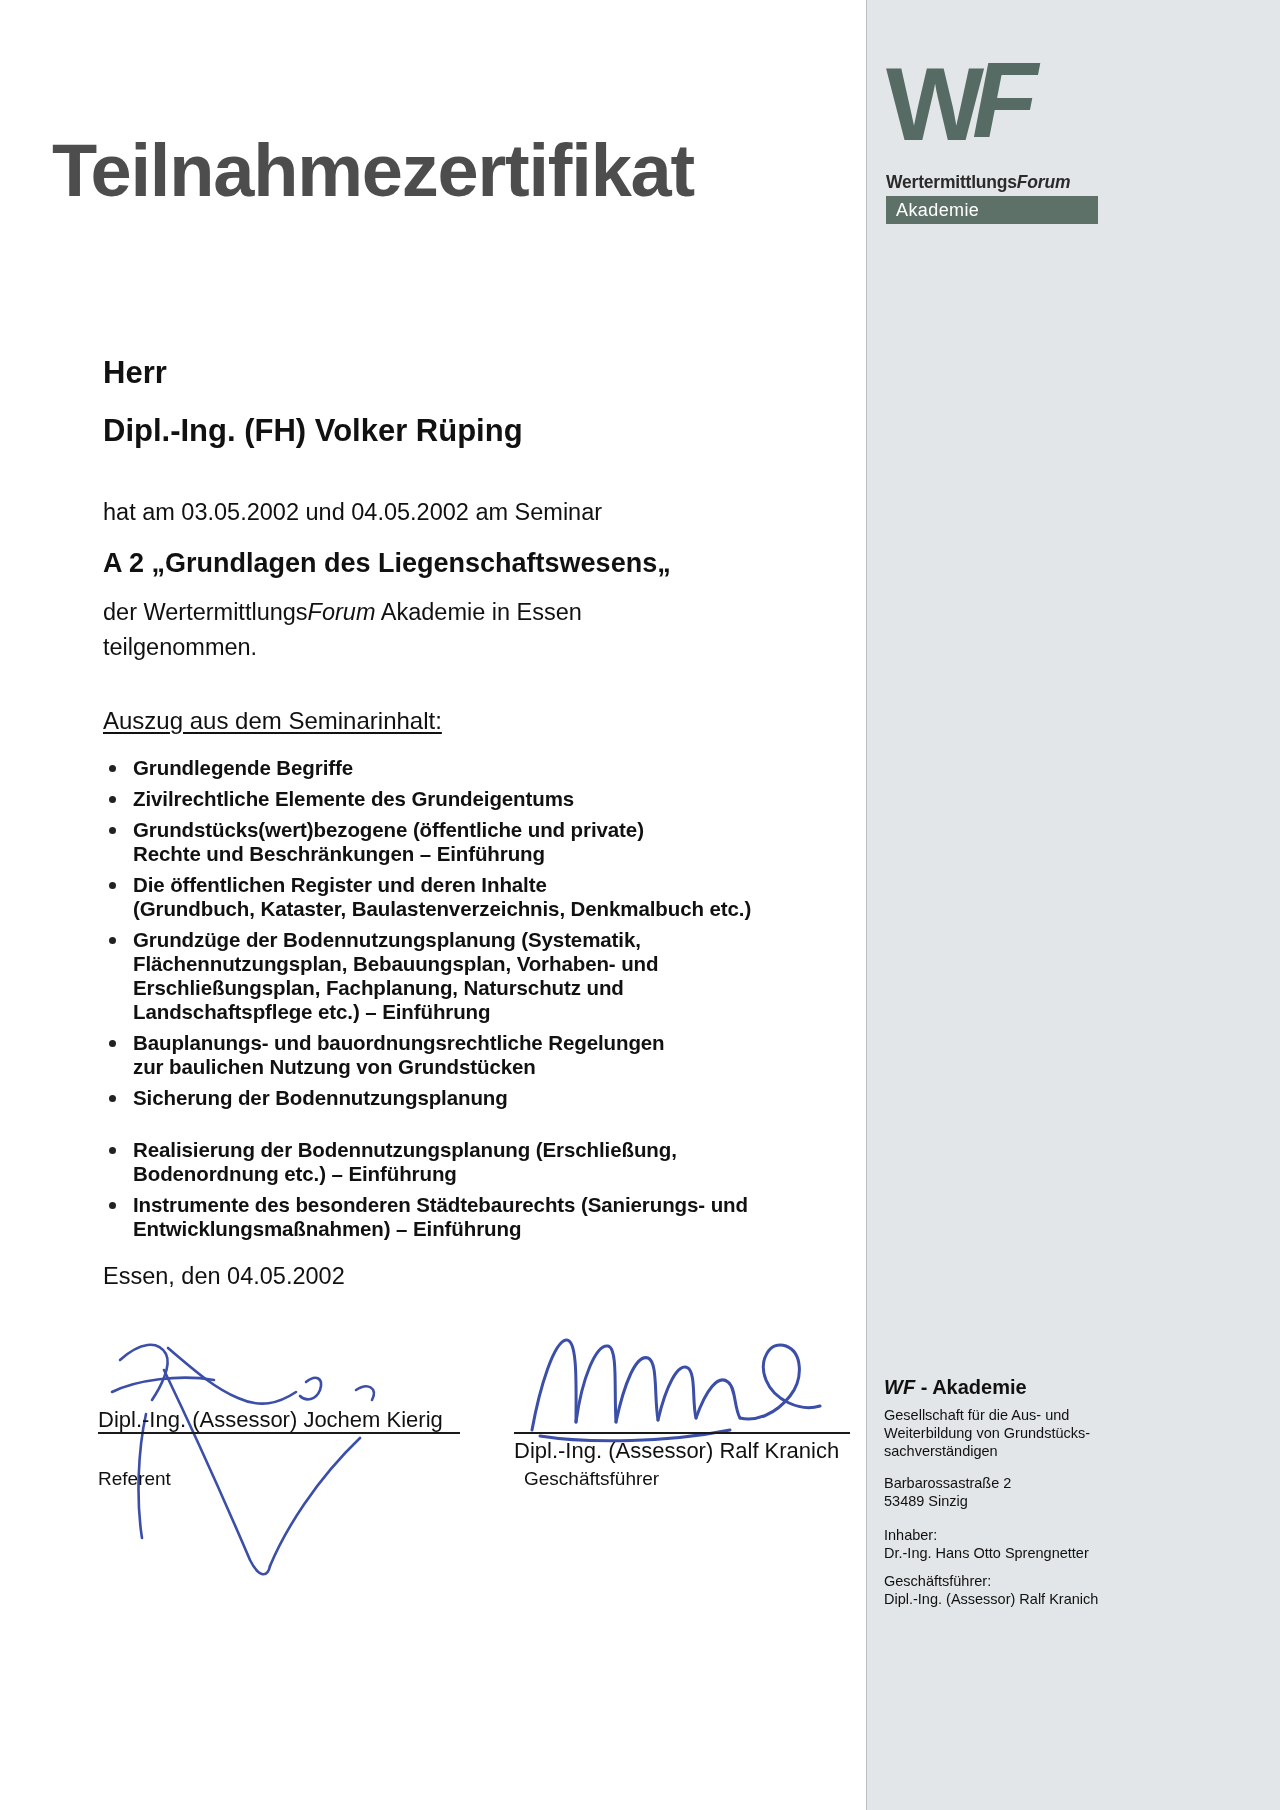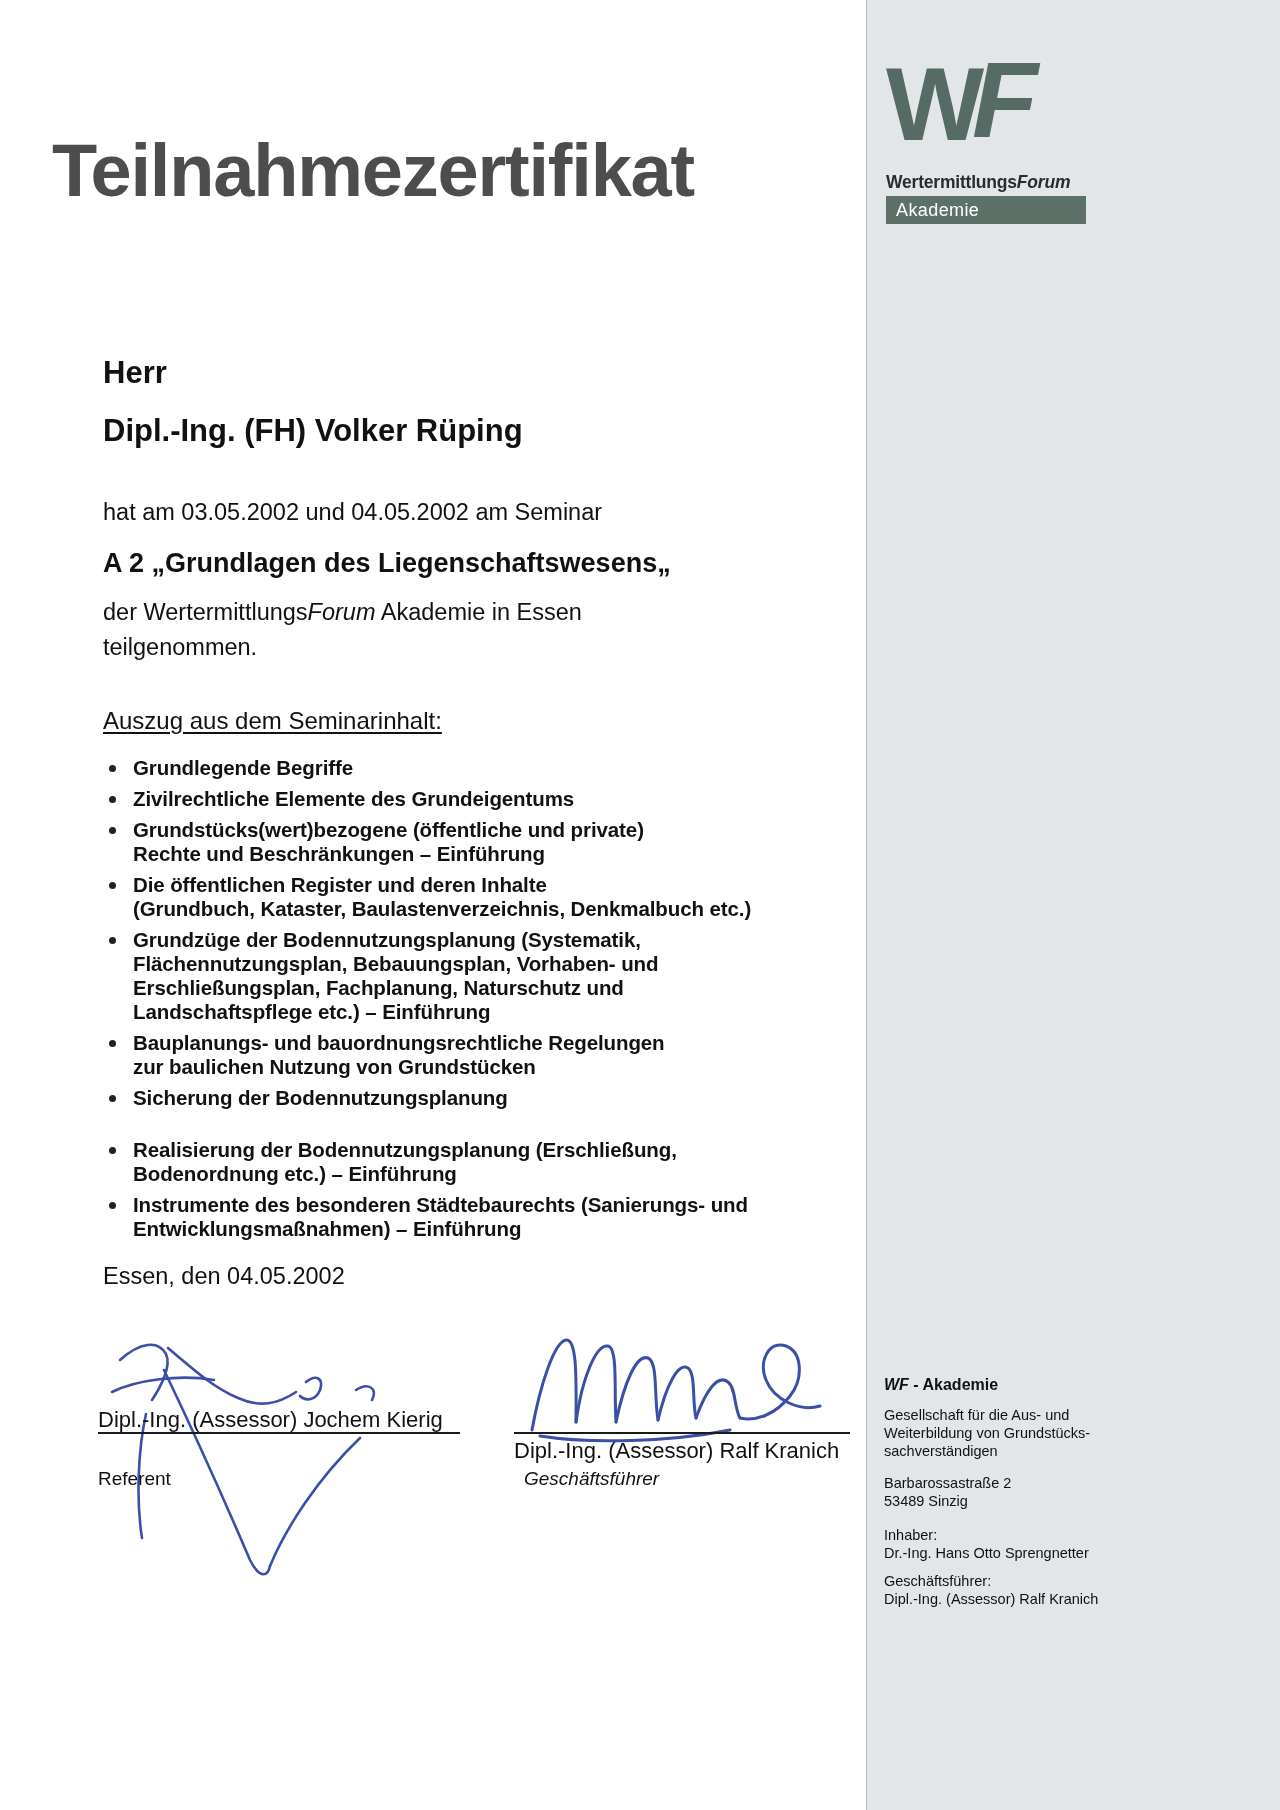--- a/index.html
+++ b/index.html
@@ -82,20 +82,21 @@
   .logo-sub .it {
     font-style: italic;
   }
   .logo-akademie {
     position: absolute;
     left: 886px;
     top: 196px;
     width: 200px;
     height: 28px;
     background: #5e7169;
+    padding-left: 12px;
   }
   .logo-akademie span {
     position: absolute;
     left: 10px;
     top: 4px;
     color: #ffffff;
     font-size: 18px;
     letter-spacing: 0.4px;
   }
 
@@ -232,36 +233,36 @@
     white-space: nowrap;
   }
   .sig-name.left { left: 98px; top: 1407px; }
   .sig-name.right { left: 514px; top: 1438px; }
   .sig-role {
     position: absolute;
     font-size: 19px;
     color: #111;
   }
   .sig-role.left { left: 98px; top: 1468px; }
-  .sig-role.right { left: 524px; top: 1468px; font-style: italic; }
+  .sig-role.right { left: 524px; top: 1468px; }
 
   
   .sig-svg {
     position: absolute;
     pointer-events: none;
   }
   .sig-svg.left { left: 110px; top: 1330px; }
   .sig-svg.right { left: 520px; top: 1326px; }
 
   
   .sb-title {
     position: absolute;
     left: 884px;
     top: 1376px;
-    font-size: 16px;
+    font-size: 20px;
     font-weight: bold;
     color: #111;
   }
   .sb-title .it { font-style: italic; }
   .sb-block {
     position: absolute;
     left: 884px;
     font-size: 14.5px;
     line-height: 18px;
     color: #111;

